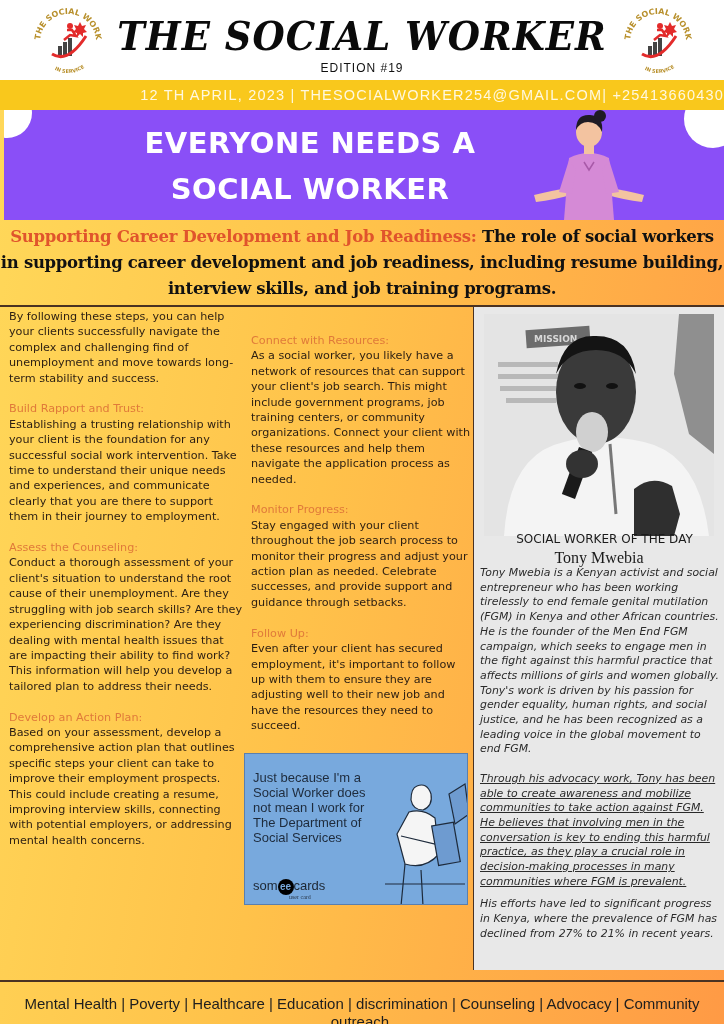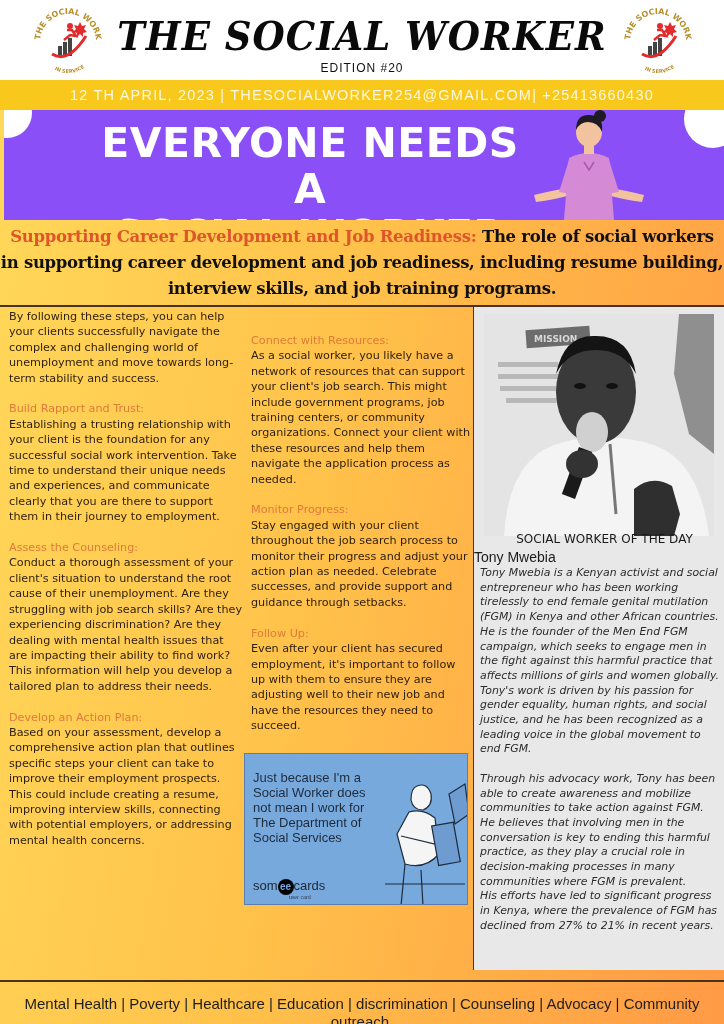--- a/index.html
+++ b/index.html
@@ -25,34 +25,34 @@
     font-size: 37px; letter-spacing: 1px; color: #0a0a0a;
     transform: scaleY(1.05);
   }
   .edition {
     position: absolute; left: 0; width: 724px; top: 61px; text-align: center;
     font-family: "Liberation Sans", sans-serif; font-size: 12px; letter-spacing: 1px; color: #111;
   }
   .contact-bar {
     position: absolute; left: 0; top: 80px; width: 724px; height: 30px;
     background: #f9c81c;
-    text-align: center; color: #fff8df;
+    text-align: right; color: #fff8df;
     font-family: "Liberation Sans", sans-serif; font-size: 14.5px; letter-spacing: 1.2px;
     line-height: 30px;
   }
   .banner {
     position: absolute; left: 4px; top: 110px; width: 720px; height: 110px;
     background: #8a4ff7; overflow: hidden;
   }
   .banner .blob-l { position: absolute; left: -22px; top: -22px; width: 50px; height: 50px; border-radius: 50%; background: #fff; }
   .banner .blob-r { position: absolute; right: -18px; top: -20px; width: 58px; height: 58px; border-radius: 50%; background: #fff; }
   .banner-text {
     position: absolute; left: 96px; top: 10px; width: 420px; text-align: center;
     color: #ffffff; font-family: "DejaVu Sans", sans-serif; font-weight: bold;
-    font-size: 41px; line-height: 46px; letter-spacing: 0.5px;
+    font-size: 29px; line-height: 46px; letter-spacing: 0.5px;
   }
   .illustration { position: absolute; left: 510px; top: 0px; width: 150px; height: 110px; }
 
   .headline {
     position: absolute; left: 0; top: 224px; width: 724px; text-align: center;
     font-family: "DejaVu Serif", serif; font-weight: bold; font-size: 16.5px; line-height: 26px;
     color: #111; letter-spacing: -0.3px;
   }
   .headline .accent { color: #e0542c; }
   .rule-top { position: absolute; left: 0; top: 305px; width: 724px; height: 2px; background: #4a3222; }
@@ -84,29 +84,29 @@
   .photo {
     position: absolute; left: 10px; top: 7px; width: 230px; height: 222px;
     background: linear-gradient(135deg, #dcdcdc 0%, #f1f1f1 50%, #cfcfcf 100%);
     overflow: hidden;
   }
   .sotd-title {
     position: absolute; left: 0; top: 225px; width: 250px; text-align: center;
     font-family: "DejaVu Sans", sans-serif; font-size: 12px; color: #1a1a1a; padding-left: 11px;
   }
   .sotd-name {
-    position: absolute; left: 0; top: 242px; width: 250px; 
-    font-family: Liberation Sans, sans-serif; font-size: 14px; color: #1a1a1a;
+    position: absolute; left: 0; top: 242px; width: 250px; text-align: center;
+    font-family: Liberation Serif, serif; font-size: 16px; color: #1a1a1a;
   }
   .bio {
     position: absolute; left: 6px; top: 259px; width: 240px;
     font-family: "DejaVu Sans", sans-serif; font-style: italic; font-size: 10.9px; line-height: 14.7px; color: #2a2a2a;
   }
   .bio p { margin-bottom: 14.7px; }
-  .bio p.tight { margin-bottom: 0; }
+  .bio p.tight { margin-bottom: 8px; text-decoration: underline; }
 
   .rule-bottom { position: absolute; left: 0; top: 980px; width: 724px; height: 2px; background: #4a3222; }
   .footer {
     position: absolute; left: 0; top: 987px; width: 724px; text-align: center;
     font-family: "Liberation Sans", sans-serif; font-size: 15px; line-height: 17.5px; color: #1e1e1e; margin-top: 8px;
   }
 </style>
 </head>
 <body>
 
@@ -120,21 +120,21 @@
     <text font-size="5" font-weight="bold" fill="#b8902c" font-family="DejaVu Sans, sans-serif"><textPath href="#arcLb" startOffset="3">IN SERVICE</textPath></text>
     <rect x="28" y="44" width="4" height="10" fill="#444"></rect>
       <rect x="33" y="40" width="4" height="14" fill="#444"></rect>
       <rect x="38" y="36" width="4" height="18" fill="#444"></rect>
     <path d="M22,52 Q38,62 56,34" stroke="#e32b2b" stroke-width="3" fill="none"></path>
     <circle cx="40" cy="24" r="3" fill="#e32b2b"></circle>
       <path d="M37,28 L42,28 L46,34 L40,33 L34,38" stroke="#e32b2b" stroke-width="2.5" fill="none"></path>
     <path d="M50,20 l2,4 4,-1 -2,4 3,3 -4,1 0,4 -3,-3 -3,3 0,-4 -4,-1 3,-3 -2,-4 4,1z" fill="#e32b2b"></path>
   </svg>
   <div class="title">THE SOCIAL WORKER</div>
-  <div class="edition">EDITION #20</div>
+  <div class="edition">EDITION #19</div>
   <svg class="logo right" viewBox="0 0 76 76">
     <defs>
         <path id="arcR" d="M10,40 A28,28 0 0,1 66,40"></path>
         <path id="arcRb" d="M22,66 A28,28 0 0,0 54,66"></path>
       </defs>
     <text font-size="8" font-weight="bold" fill="#b8902c" font-family="DejaVu Sans, sans-serif"><textPath href="#arcR" startOffset="2">THE SOCIAL WORKER</textPath></text>
     <text font-size="5" font-weight="bold" fill="#b8902c" font-family="DejaVu Sans, sans-serif"><textPath href="#arcRb" startOffset="3">IN SERVICE</textPath></text>
     <rect x="28" y="44" width="4" height="10" fill="#444"></rect>
       <rect x="33" y="40" width="4" height="14" fill="#444"></rect>
       <rect x="38" y="36" width="4" height="18" fill="#444"></rect>
@@ -167,21 +167,21 @@
     <path d="M70,52 L75,60 L80,52" stroke="#a85aa8" stroke-width="1.5" fill="none"></path>
   </svg>
 </section>
 
 <h1 class="headline">
   <span class="accent">Supporting Career Development and Job Readiness:</span><span> The role of social workers in supporting career development and job readiness, including resume building, interview skills, and job training programs.</span>
 </h1>
 <div class="rule-top"></div>
 
 <div class="col col1">
-  <p>By following these steps, you can help your clients successfully navigate the complex and challenging world of unemployment and move towards long-term stability and success.</p>
+  <p>By following these steps, you can help your clients successfully navigate the complex and challenging find of unemployment and move towards long-term stability and success.</p>
   <p>
     <span class="h">Build Rapport and Trust:</span>
     <span>Establishing a trusting relationship with your client is the foundation for any successful social work intervention. Take time to understand their unique needs and experiences, and communicate clearly that you are there to support them in their journey to employment.</span>
   </p>
   <p>
     <span class="h">Assess the Counseling:</span>
     <span>Conduct a thorough assessment of your client's situation to understand the root cause of their unemployment. Are they struggling with job search skills? Are they experiencing discrimination? Are they dealing with mental health issues that are impacting their ability to find work? This information will help you develop a tailored plan to address their needs.</span>
   </p>
   <p>
     <span class="h">Develop an Action Plan:</span>

